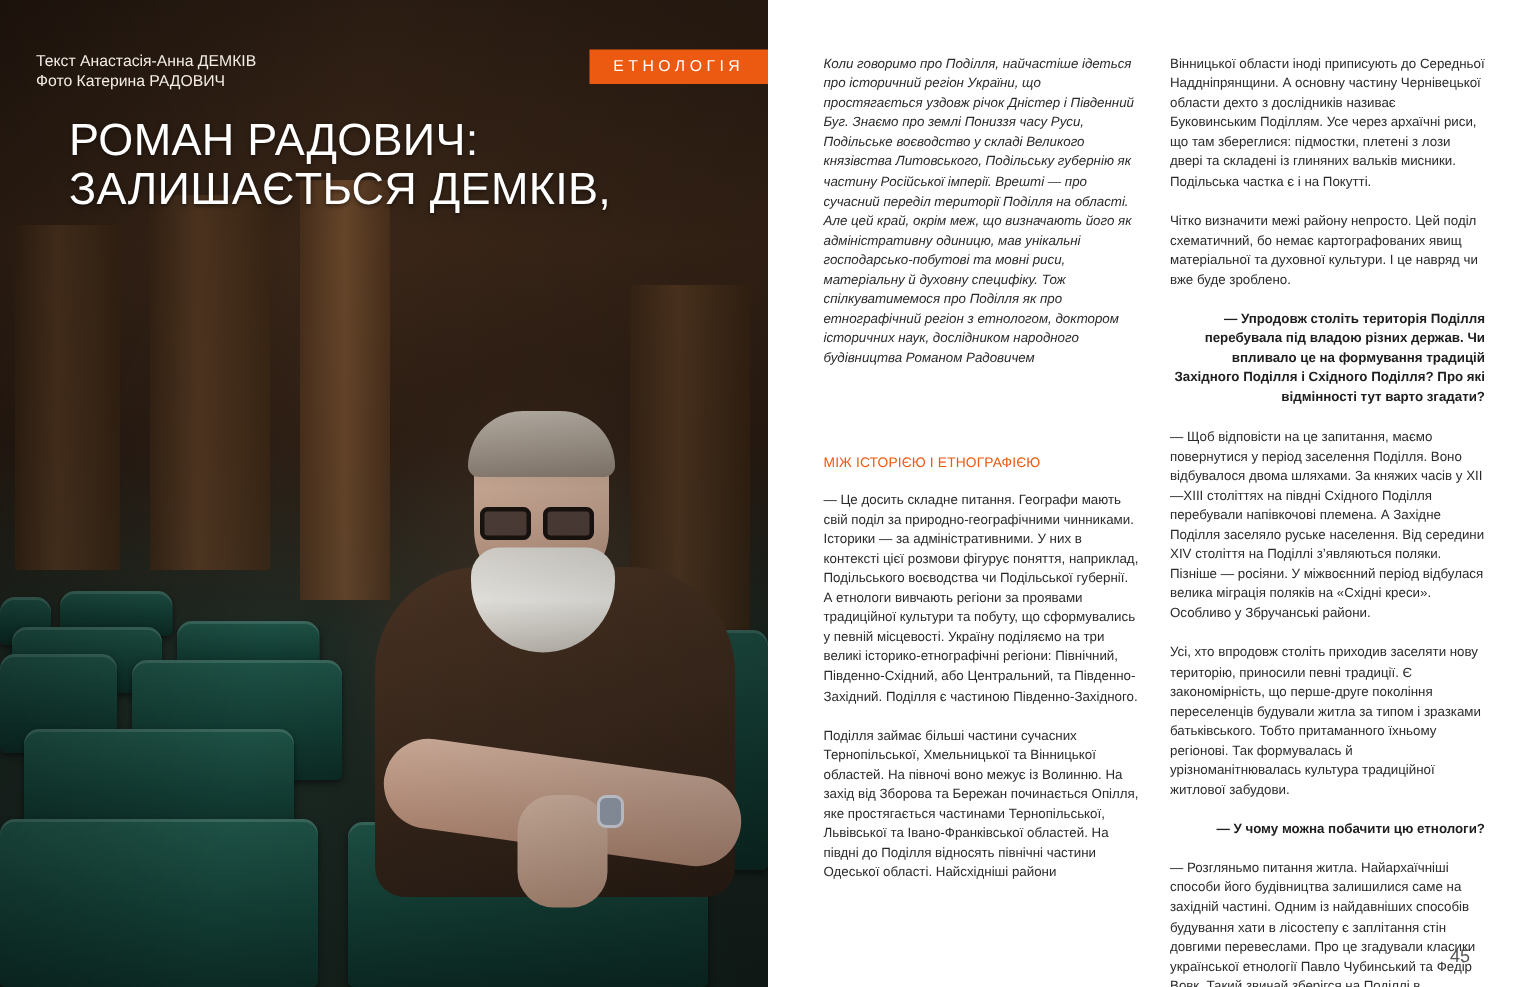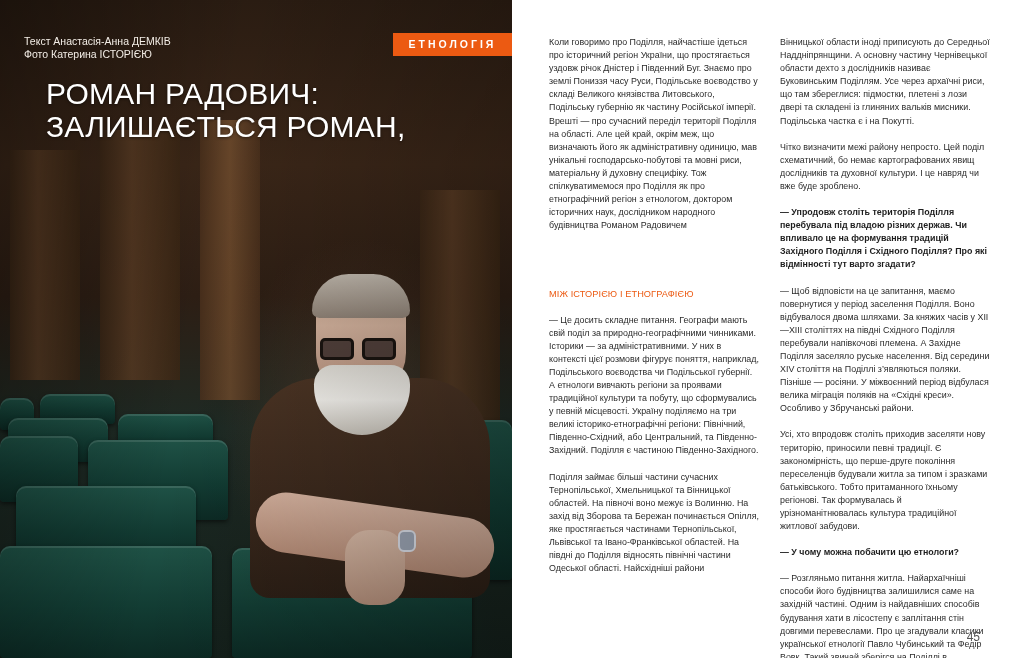--- a/index.html
+++ b/index.html
@@ -38,32 +38,32 @@
   .glasses { position:absolute; left:320px; top:338px; width:80px; height:22px; }
   .glasses span { position:absolute; top:0; width:34px; height:22px; border:3px solid #1a1410; border-radius:5px; background:rgba(40,30,30,0.75); }
   .arms { position:absolute; left:255px; top:505px; width:240px; height:60px; border-radius:30px;
     background:linear-gradient(180deg,#d6b3a0,#b58c77); transform:rotate(8deg); }
   .hands { position:absolute; left:345px; top:530px; width:60px; height:75px; border-radius:24px;
     background:linear-gradient(180deg,#d7b9a6,#b18d79); }
   .watch { position:absolute; left:398px; top:530px; width:18px; height:22px; border-radius:6px; background:#9aa3b2; border:2px solid #d9dde6; }
 
   .credits { position:absolute; left:24px; top:35px; color:#f3ede6; font-size:10.5px; font-weight:normal; line-height:13px; }
   .tag { position:absolute; left:393px; top:33px; width:119px; height:23px; background:#ec5a12; color:#ffffff;
-    font-size:10.5px; letter-spacing:3px; text-align:center; line-height:23px; font-weight:bold; }
+    font-size:10.5px; letter-spacing:3px; text-align:center; line-height:23px; font-weight:normal; }
   .headline { position:absolute; left:46px; top:77px; width:440px; color:#ffffff; font-weight:normal;
     font-size:30px; line-height:33px; letter-spacing:0.2px; text-shadow:0 1px 3px rgba(0,0,0,0.5); }
 
   
   .text-page { position:absolute; left:512px; top:0; width:512px; height:658px; background:#ffffff; color:#2b2b2b; }
   .col { position:absolute; top:36px; width:210px; font-size:8.9px; line-height:13.1px; }
   .col.c1 { left:37px; }
   .col.c2 { left:268px; }
   .col p { margin-bottom:13px; }
-  .lead { color:#2a2a2a; }
-  .q { font-weight:bold; color:#1e1e1e; }
+  .lead { font-style:italic; color:#2a2a2a; }
+  .q { font-weight:bold; color:#1e1e1e;text-align:right; }
   .subhead { color:#ec5a12; font-size:9.2px; margin-top:56px; margin-bottom:12px !important; letter-spacing:0.1px; }
   .page-num { position:absolute; right:44px; top:630px; font-size:12px; color:#555; }
 </style>
 </head>
 <body>
 
 <div class="photo-page">
   <div class="panel p1"></div>
   <div class="panel p2"></div>
   <div class="panel p3"></div>
@@ -90,42 +90,42 @@
         <span style="left:42px"></span>
       </div>
     <div class="arms"></div>
     <div class="hands"></div>
     <div class="watch"></div>
   </div>
   <div class="light"></div>
 
   <div class="credits">
     <div>Текст Анастасія-Анна ДЕМКІВ</div>
-    <div>Фото Катерина ІСТОРІЄЮ</div>
+    <div>Фото Катерина РАДОВИЧ</div>
   </div>
 
   <div class="tag">ЕТНОЛОГІЯ</div>
 
   <div class="headline">
     <div>РОМАН РАДОВИЧ:</div>
-    <div>ЗАЛИШАЄТЬСЯ РОМАН,</div>
+    <div>ЗАЛИШАЄТЬСЯ ДЕМКІВ,</div>
   </div>
 </div>
 
 <div class="text-page">
   <div class="col c1">
     <p class="lead">Коли говоримо про Поділля, найчастіше ідеться про історичний регіон України, що простягається уздовж річок Дністер і Південний Буг. Знаємо про землі Пониззя часу Руси, Подільське воєводство у складі Великого князівства Литовського, Подільську губернію як частину Російської імперії. Врешті — про сучасний переділ території Поділля на області. Але цей край, окрім меж, що визначають його як адміністративну одиницю, мав унікальні господарсько-побутові та мовні риси, матеріальну й духовну специфіку. Тож спілкуватимемося про Поділля як про етнографічний регіон з етнологом, доктором історичних наук, дослідником народного будівництва Романом Радовичем</p>
     <p class="subhead">МІЖ ІСТОРІЄЮ І ЕТНОГРАФІЄЮ</p>
     <p>— Це досить складне питання. Географи мають свій поділ за природно-географічними чинниками. Історики — за адміністративними. У них в контексті цієї розмови фігурує поняття, наприклад, Подільського воєводства чи Подільської губернії. А етнологи вивчають регіони за проявами традиційної культури та побуту, що сформувались у певній місцевості. Україну поділяємо на три великі історико-етнографічні регіони: Північний, Південно-Східний, або Центральний, та Південно-Західний. Поділля є частиною Південно-Західного.</p>
     <p>Поділля займає більші частини сучасних Тернопільської, Хмельницької та Вінницької областей. На півночі воно межує із Волинню. На захід від Зборова та Бережан починається Опілля, яке простягається частинами Тернопільської, Львівської та Івано-Франківської областей. На півдні до Поділля відносять північні частини Одеської області. Найсхідніші райони</p>
   </div>
 
   <div class="col c2">
     <p>Вінницької области іноді приписують до Середньої Наддніпрянщини. А основну частину Чернівецької области дехто з дослідників називає Буковинським Поділлям. Усе через архаїчні риси, що там збереглися: підмостки, плетені з лози двері та складені із глиняних вальків мисники. Подільська частка є і на Покутті.</p>
-    <p>Чітко визначити межі району непросто. Цей поділ схематичний, бо немає картографованих явищ дослідників та духовної культури. І це навряд чи вже буде зроблено.</p>
+    <p>Чітко визначити межі району непросто. Цей поділ схематичний, бо немає картографованих явищ матеріальної та духовної культури. І це навряд чи вже буде зроблено.</p>
     <p class="q">— Упродовж століть територія Поділля перебувала під владою різних держав. Чи впливало це на формування традицій Західного Поділля і Східного Поділля? Про які відмінності тут варто згадати?</p>
     <p>— Щоб відповісти на це запитання, маємо повернутися у період заселення Поділля. Воно відбувалося двома шляхами. За княжих часів у XII—XIII століттях на півдні Східного Поділля перебували напівкочові племена. А Західне Поділля заселяло руське населення. Від середини XIV століття на Поділлі з’являються поляки. Пізніше — росіяни. У міжвоєнний період відбулася велика міграція поляків на «Східні креси». Особливо у Збручанські райони.</p>
     <p>Усі, хто впродовж століть приходив заселяти нову територію, приносили певні традиції. Є закономірність, що перше-друге покоління переселенців будували житла за типом і зразками батьківського. Тобто притаманного їхньому регіонові. Так формувалась й урізноманітнювалась культура традиційної житлової забудови.</p>
     <p class="q">— У чому можна побачити цю етнологи?</p>
     <p>— Розгляньмо питання житла. Найархаїчніші способи його будівництва залишилися саме на західній частині. Одним із найдавніших способів будування хати в лісостепу є заплітання стін довгими перевеслами. Про це згадували класики української етнології Павло Чубинський та Федір Вовк. Такий звичай зберігся на Поділлі в Борщівському, Заліщицькому районах. А масово —</p>
   </div>
 
   <div class="page-num">45</div>
 </div>
 

